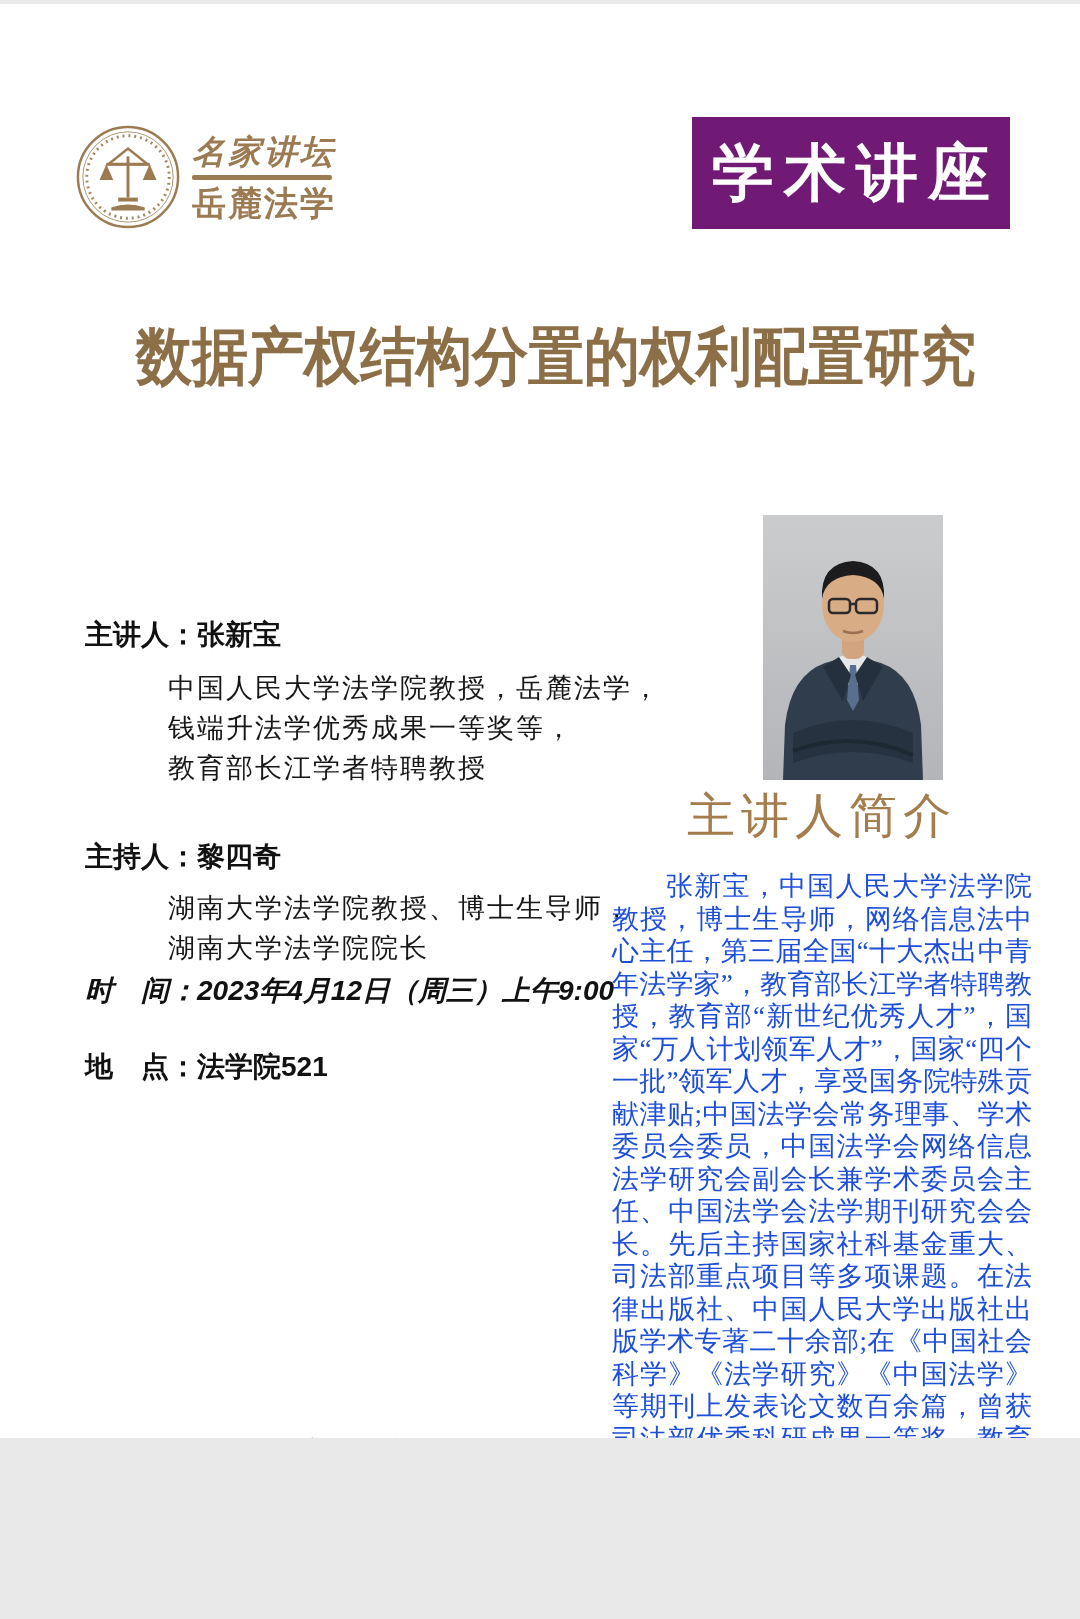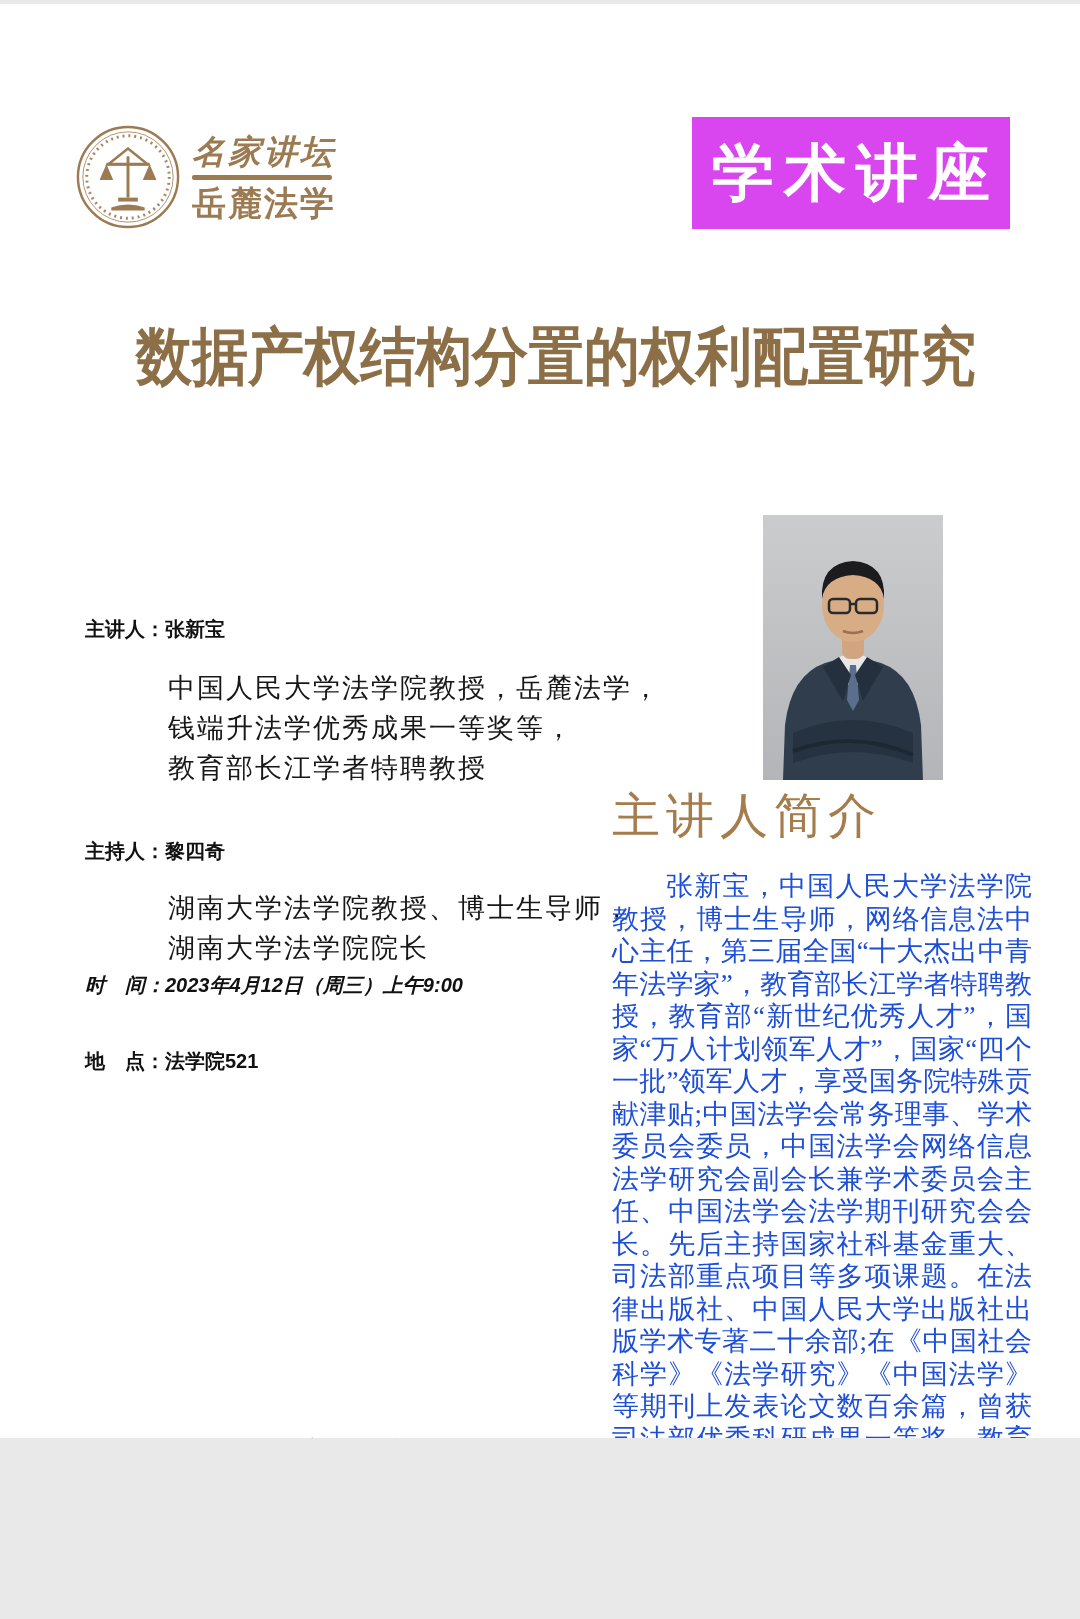--- a/index.html
+++ b/index.html
@@ -24,52 +24,52 @@
   .series .rule{height:5px;background:#9c7b53;margin:3px 0 4px 0;border-radius:2px;}
   .series .l2{
     font-size:34px;font-weight:900;letter-spacing:2px;line-height:38px;white-space:nowrap;
   }
   .issue{
     position:absolute;left:312px;top:142px;
     font-size:45px;font-weight:bold;color:#3b3b3b;letter-spacing:1px;white-space:nowrap;
   }
   .banner{
     position:absolute;left:692px;top:113px;width:318px;height:112px;
-    background:#d946ef;display:flex;align-items:center;justify-content:center;
+    background:#701a75;display:flex;align-items:center;justify-content:center;
   }
   .banner span{
     color:#fff;font-size:62px;font-weight:900;letter-spacing:10px;
     margin-right:-10px;white-space:nowrap;
   }
   
   .main-title{
     position:absolute;left:0;top:316px;width:100%;
     text-align:center;color:#8d6f47;
     font-size:56px;font-weight:900;letter-spacing:0px;
     transform:scaleY(1.12);white-space:nowrap;
   }
   
-  .info-row{position:absolute;left:85px;font-weight:bold;font-size:20px;white-space:nowrap;color:#111;}
+  .info-row{position:absolute;left:85px;font-weight:bold;font-size:28px;white-space:nowrap;color:#111;}
   .row-speaker{top:612px;}
   .row-host{top:834px;}
   .row-time{top:968px;font-style:italic;}
   .row-venue{top:1044px;}
   .titles{
     position:absolute;left:168px;
     font-family:"Liberation Serif", serif;
     font-size:27px;line-height:40px;letter-spacing:2px;
     color:#171717;white-space:nowrap;
   }
   .titles-speaker{top:664px;}
   .titles-host{top:884px;}
   
   .photo{position:absolute;left:763px;top:511px;width:180px;height:265px;}
   .profile-heading{
     position:absolute;left:612px;top:780px;width:420px;
-    color:#a57c4b;
+    text-align:center;color:#a57c4b;
     font-family:Liberation Mono, monospace;
     font-size:48px;letter-spacing:6px;white-space:nowrap;
   }
   .bio{
     position:absolute;left:612px;top:866px;width:420px;
     font-family:"Liberation Serif", serif;
     font-size:27px;line-height:32.5px;color:#1d4ed8;
     text-align:justify;text-indent:2em;
   }
   

